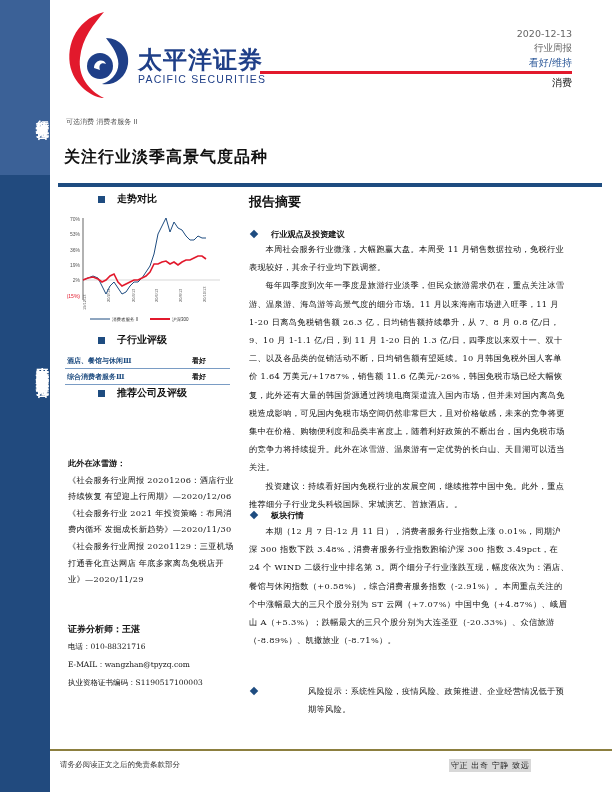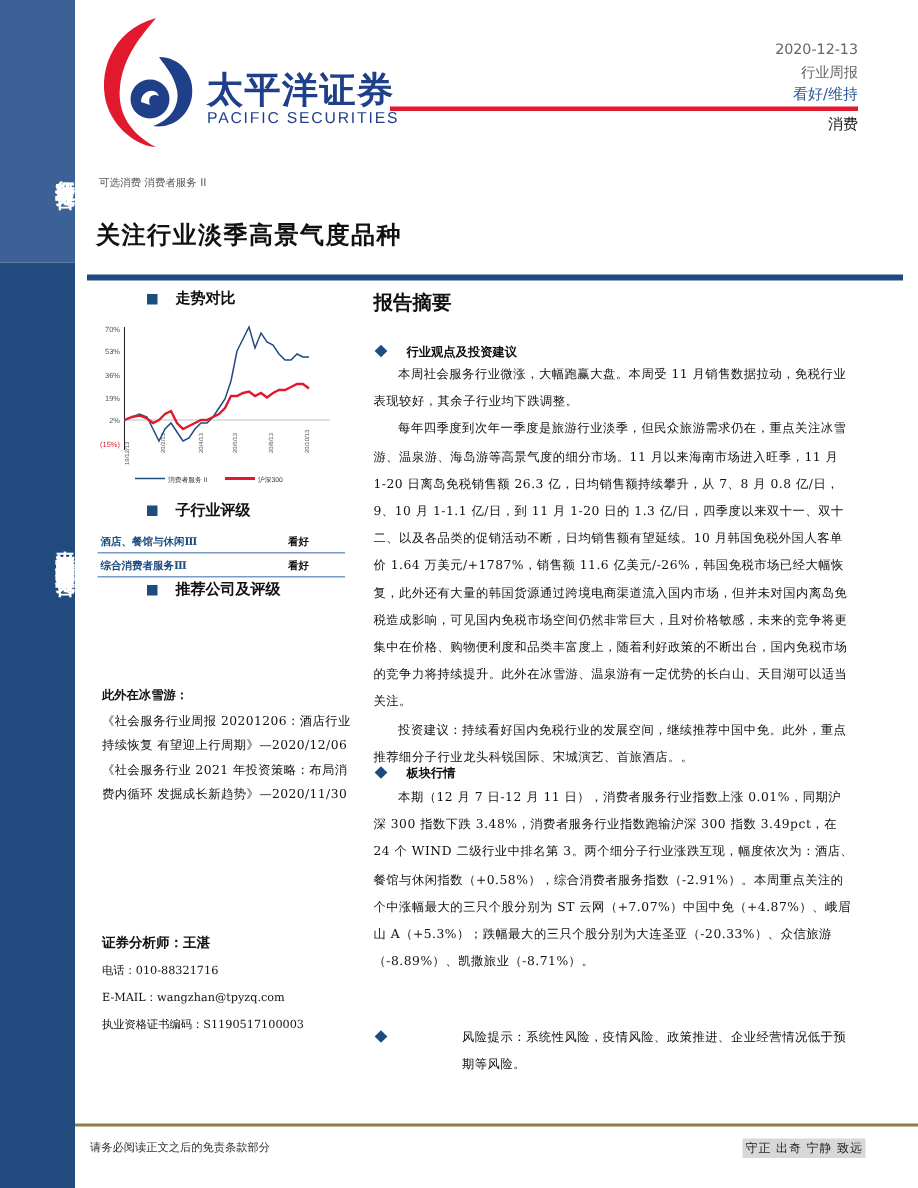--- a/index.html
+++ b/index.html
@@ -32,21 +32,21 @@
   .related .txt{letter-spacing:0.3px;}
   .analyst{position:absolute;left:68px;top:620px;width:175px;font-size:7.5px;line-height:18px;}
   .analyst .name{font-weight:bold;font-size:9px;}
   .summary-h{position:absolute;left:249px;top:193px;font-size:13px;font-weight:bold;}
   .body{position:absolute;left:249px;width:320px;font-size:8.2px;line-height:18.2px;letter-spacing:0.35px;}
   .bul{position:absolute;left:249px;font-size:8.2px;font-weight:bold;}
   .dia{display:inline-block;width:6px;height:6px;background:#1e4c80;transform:rotate(45deg);margin:0 14px 0 2px;}
   .p{text-indent:2em;margin:0;}
   .footer-line{position:absolute;left:50px;right:0;top:749px;height:2px;background:#8c7f3f;}
   .footer-l{position:absolute;left:60px;top:760px;font-size:7.5px;color:#333;}
-  .footer-r{position:absolute;left:495px;top:759px;font-size:8px;color:#222;background:#d8d8d8;padding:1px 2px;letter-spacing:0.6px;}
+  .footer-r{position:absolute;left:449px;top:759px;font-size:8px;color:#222;background:#d8d8d8;padding:1px 2px;letter-spacing:0.6px;}
 </style>
 </head>
 <body>
 
 <div class="sidebar-top"></div>
 <div class="sidebar-bot"></div>
 <div class="vtext vt1">行业研究报告</div>
 <div class="vtext vt2">太平洋证券股份有限公司证券研究报告</div>
 
 <div class="logo">
@@ -119,20 +119,21 @@
   </div>
 </div>
 <div class="sec-h" style="top:386px;">
   <span class="sq"></span><span>推荐公司及评级</span>
 </div>
 
 <div class="related">
   <div class="h">此外在冰雪游：</div>
   <div class="txt"><span>《社会服务行业周报 20201206：酒店行业持续恢复 有望迎上行周期》</span><span>—2020/12/06</span></div>
   <div class="txt"><span>《社会服务行业 2021 年投资策略：布局消费内循环 发掘成长新趋势》</span><span>—2020/11/30</span></div>
+  <div class="txt"><span>《社会服务行业周报 20201129：三亚机场打通香化直达网店 年底多家离岛免税店开业》</span><span>—2020/11/29</span></div>
 </div>
 
 <div class="analyst">
   <div class="name">证券分析师：王湛</div>
   <div>电话：010-88321716</div>
   <div>E-MAIL：wangzhan@tpyzq.com</div>
   <div>执业资格证书编码：S1190517100003</div>
 </div>
 
 <div class="summary-h">报告摘要</div>

